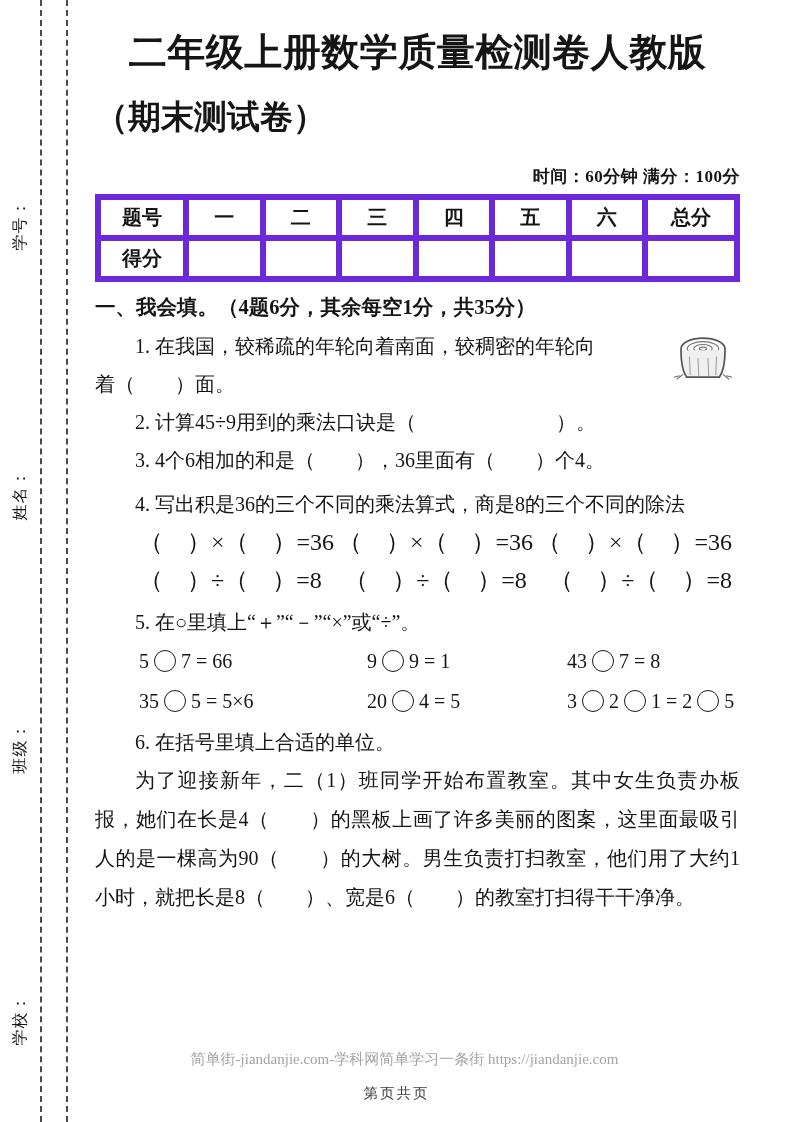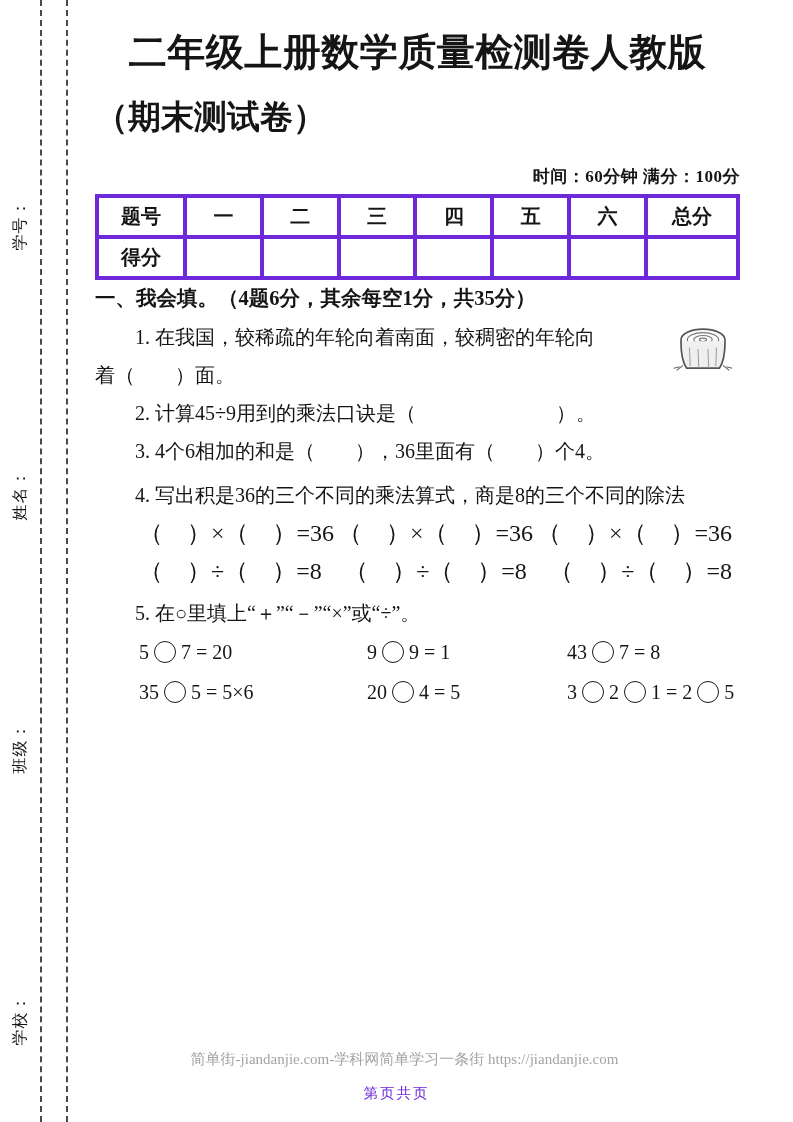--- a/index.html
+++ b/index.html
@@ -22,43 +22,43 @@
   .seal-label.l3 { top:738px; }
   .seal-label.l4 { top:1010px; }
 
   .content { position:absolute; left:95px; top:0; width:645px; }
 
   .exam-title { margin-top:28px; text-align:center; font-size:38px; font-weight:700; line-height:48px; letter-spacing:.5px; }
   .exam-subtitle { margin-top:20px; text-align:left; font-size:33px; font-weight:700; line-height:42px; }
   .meta { margin-top:28px; text-align:right; font-size:17px; font-weight:700; letter-spacing:.5px; line-height:22px; }
 
   table.score { width:100%; border-collapse:collapse; table-layout:fixed; margin-top:6px; }
-  table.score td { border:4px solid #6d28d9; height:41px; text-align:center; font-size:20px; }
+  table.score td { border:6px solid #6d28d9; height:41px; text-align:center; font-size:20px; }
   table.score td.hdr { font-weight:700; }
 
-  .sec-heading { margin-top:4px; font-size:20.5px; font-weight:700; line-height:28px; }
+  .sec-heading { margin-top:11px; font-size:20.5px; font-weight:700; line-height:28px; }
 
   .qline { font-size:20px; line-height:38px; }
   .indent { text-indent:2em; }
 
   .q1-wrap { position:relative; margin-top:6px; }
   .stump { position:absolute; right:0px; top:4px; width:74px; height:64px; }
 
   .eq-row { display:flex; justify-content:space-between; padding:0 8px 0 44px; font-size:24px; line-height:38px; }
 
   .op-row { display:grid; grid-template-columns:228px 200px auto; padding-left:44px; font-size:20px; line-height:40px; align-items:center; white-space:nowrap; }
   .op-circle {
     display:inline-block; width:22px; height:22px; border:1.7px solid #1a1a1a;
     border-radius:50%; vertical-align:-4px; margin:0 5px;
   }
 
   .para { font-size:20px; line-height:39px; text-align:justify; text-indent:2em; }
 
   .footer-brand { position:absolute; left:16px; right:0; top:1050px; text-align:center; color:#a3a3a3; font-size:15px; }
-  .footer-page  { position:absolute; left:0; right:0; top:1084px; text-align:center; color:#6d28d9; font-size:14.5px; letter-spacing:2px; }
+  .footer-page  { position:absolute; left:0; right:0; top:1084px; text-align:center; color:#404040; font-size:14.5px; letter-spacing:2px; }
 </style>
 </head>
 <body>
 
 <div class="page">
 
   <div class="seal-line outer"></div>
   <div class="seal-line inner"></div>
   <div class="seal-label l1">学号：</div>
   <div class="seal-label l2">姓名：</div>
@@ -135,30 +135,34 @@
       <div class="eq-row">
         <span>（　）÷（　）=8</span>
         <span>（　）÷（　）=8</span>
         <span>（　）÷（　）=8</span>
       </div>
     </div>
 
     <div style="margin-top:4px;">
       <div class="qline indent">5. 在○里填上“＋”“－”“×”或“÷”。</div>
       <div class="op-row">
-        <span><span>5</span><span class="op-circle"></span><span>7 = 20</span></span>
+        <span><span>5</span><span class="op-circle"></span><span>7 = 66</span></span>
         <span><span>9</span><span class="op-circle"></span><span>9 = 1</span></span>
         <span><span>43</span><span class="op-circle"></span><span>7 = 8</span></span>
       </div>
       <div class="op-row">
         <span><span>35</span><span class="op-circle"></span><span>5 = 5×6</span></span>
         <span><span>20</span><span class="op-circle"></span><span>4 = 5</span></span>
         <span><span>3</span><span class="op-circle"></span><span>2</span><span class="op-circle"></span><span>1 = 2</span><span class="op-circle"></span><span>5</span></span>
       </div>
     </div>
 
+    <div style="margin-top:2px;">
+      <div class="qline indent">6. 在括号里填上合适的单位。</div>
+      <div class="para">为了迎接新年，二（1）班同学开始布置教室。其中女生负责办板报，她们在长是4（　　）的黑板上画了许多美丽的图案，这里面最吸引人的是一棵高为90（　　）的大树。男生负责打扫教室，他们用了大约1小时，就把长是8（　　）、宽是6（　　）的教室打扫得干干净净。</div>
+    </div>
 
   </div>
 
   <div class="footer-brand">简单街-jiandanjie.com-学科网简单学习一条街 https://jiandanjie.com</div>
   <div class="footer-page">第页共页</div>
 
 </div>
 
 </body></html>

